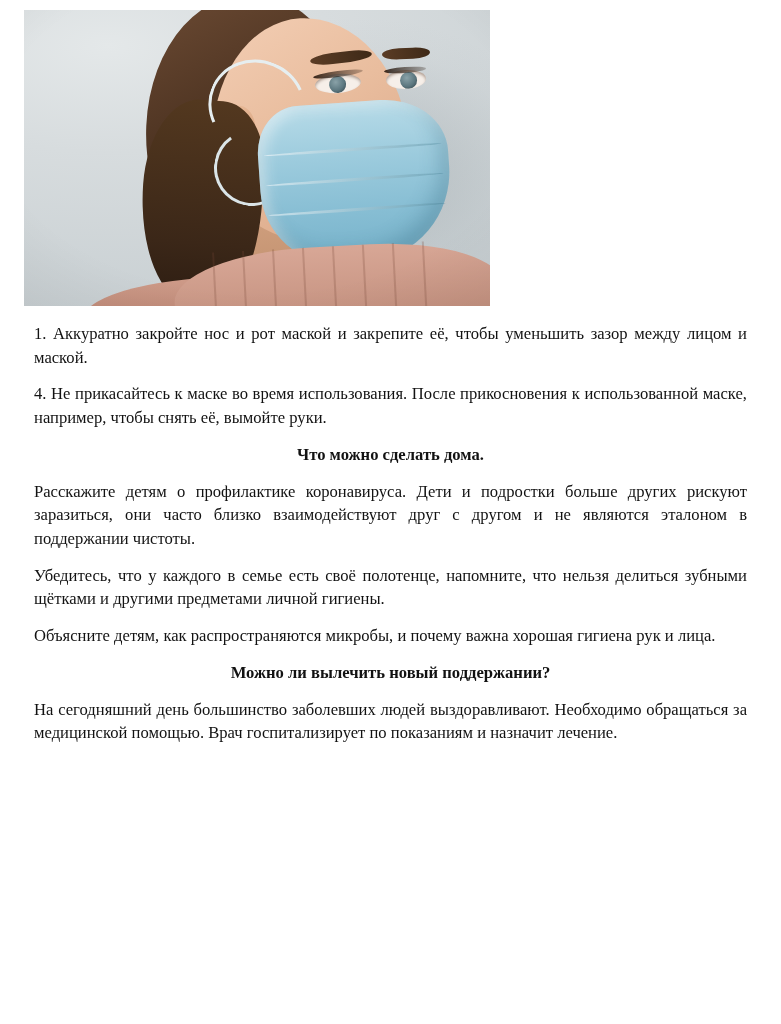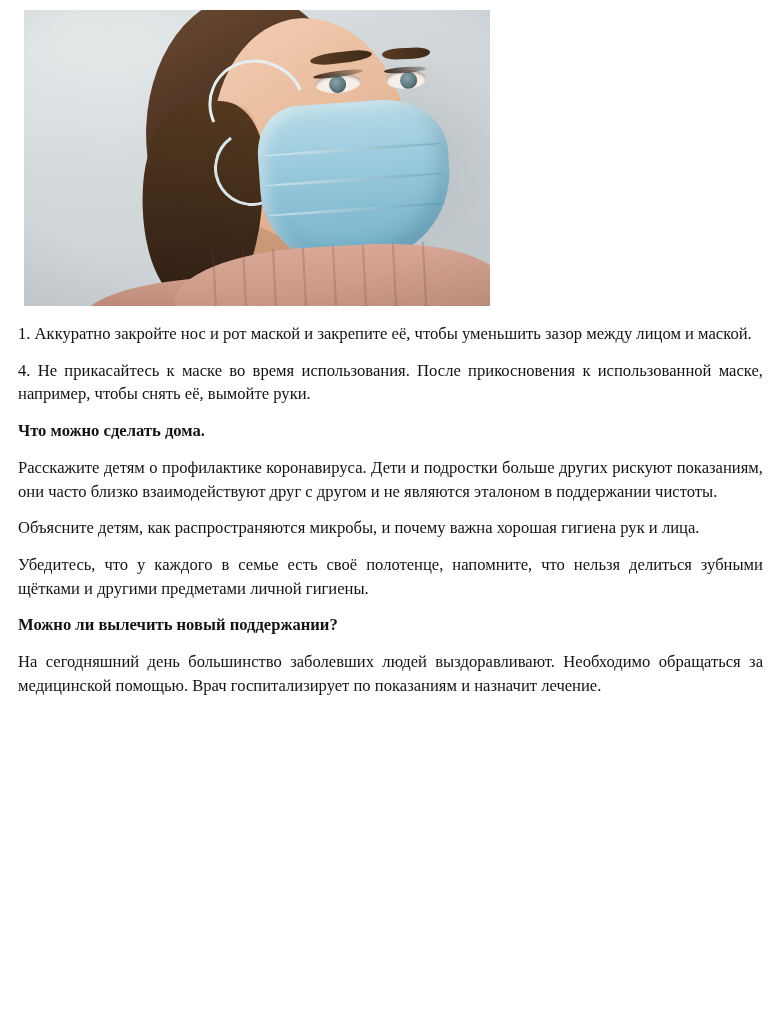--- a/index.html
+++ b/index.html
@@ -172,36 +172,36 @@
     left: 60px; top: 266px; width: 420px; height: 60px;
     background: linear-gradient(180deg, #cf9c8a 0%, #b6806e 100%);
     border-radius: 40% 40% 0 0 / 70% 70% 0 0;
   }
   .ph-vignette {
     position: absolute; inset: 0;
     background: radial-gradient(100% 100% at 50% 40%, rgba(0,0,0,0) 55%, rgba(0,0,0,0.10) 100%);
   }
 
   .body-text {
-    margin: 0;
+    margin: 16px;
     padding: 0 0 0 2px;
     font-size: 16.6px;
     line-height: 1.42;
     text-align: justify;
     text-justify: inter-word;
   }
   p.para {
     margin: 0 0 13px 0;
     font-size: 16.6px;
     line-height: 1.43;
     text-align: justify;
   }
   p.para.bold {
     font-weight: bold;
-    text-align: left;
+    text-align: center;
   }
   .content {
     margin-top: 16px;
   }
 </style>
 </head>
 <body>
 
 <div class="page">
 
@@ -244,20 +244,20 @@
         <div class="ph-sweater-rib" style="left:250px"></div>
       </div>
       <div class="ph-vignette"></div>
     </div>
   </div>
 
   <div class="content body-text">
     <p class="para">1. Аккуратно закройте нос и рот маской и закрепите её, чтобы уменьшить зазор между лицом и маской.</p>
     <p class="para">4. Не прикасайтесь к маске во время использования. После прикосновения к использованной маске, например, чтобы снять её, вымойте руки.</p>
     <p class="para bold">Что можно сделать дома.</p>
-    <p class="para">Расскажите детям о профилактике коронавируса. Дети и подростки больше других рискуют показаниям, они часто близко взаимодействуют друг с другом и не являются эталоном в поддержании чистоты.</p>
+    <p class="para">Расскажите детям о профилактике коронавируса. Дети и подростки больше других рискуют заразиться, они часто близко взаимодействуют друг с другом и не являются эталоном в поддержании чистоты.</p>
+    <p class="para">Убедитесь, что у каждого в семье есть своё полотенце, напомните, что нельзя делиться зубными щётками и другими предметами личной гигиены.</p>
     <p class="para">Объясните детям, как распространяются микробы, и почему важна хорошая гигиена рук и лица.</p>
-    <p class="para">Убедитесь, что у каждого в семье есть своё полотенце, напомните, что нельзя делиться зубными щётками и другими предметами личной гигиены.</p>
     <p class="para bold">Можно ли вылечить новый поддержании?</p>
     <p class="para">На сегодняшний день большинство заболевших людей выздоравливают. Необходимо обращаться за медицинской помощью. Врач госпитализирует по показаниям и назначит лечение.</p>
   </div>
 
 </div>
 
 </body></html>

